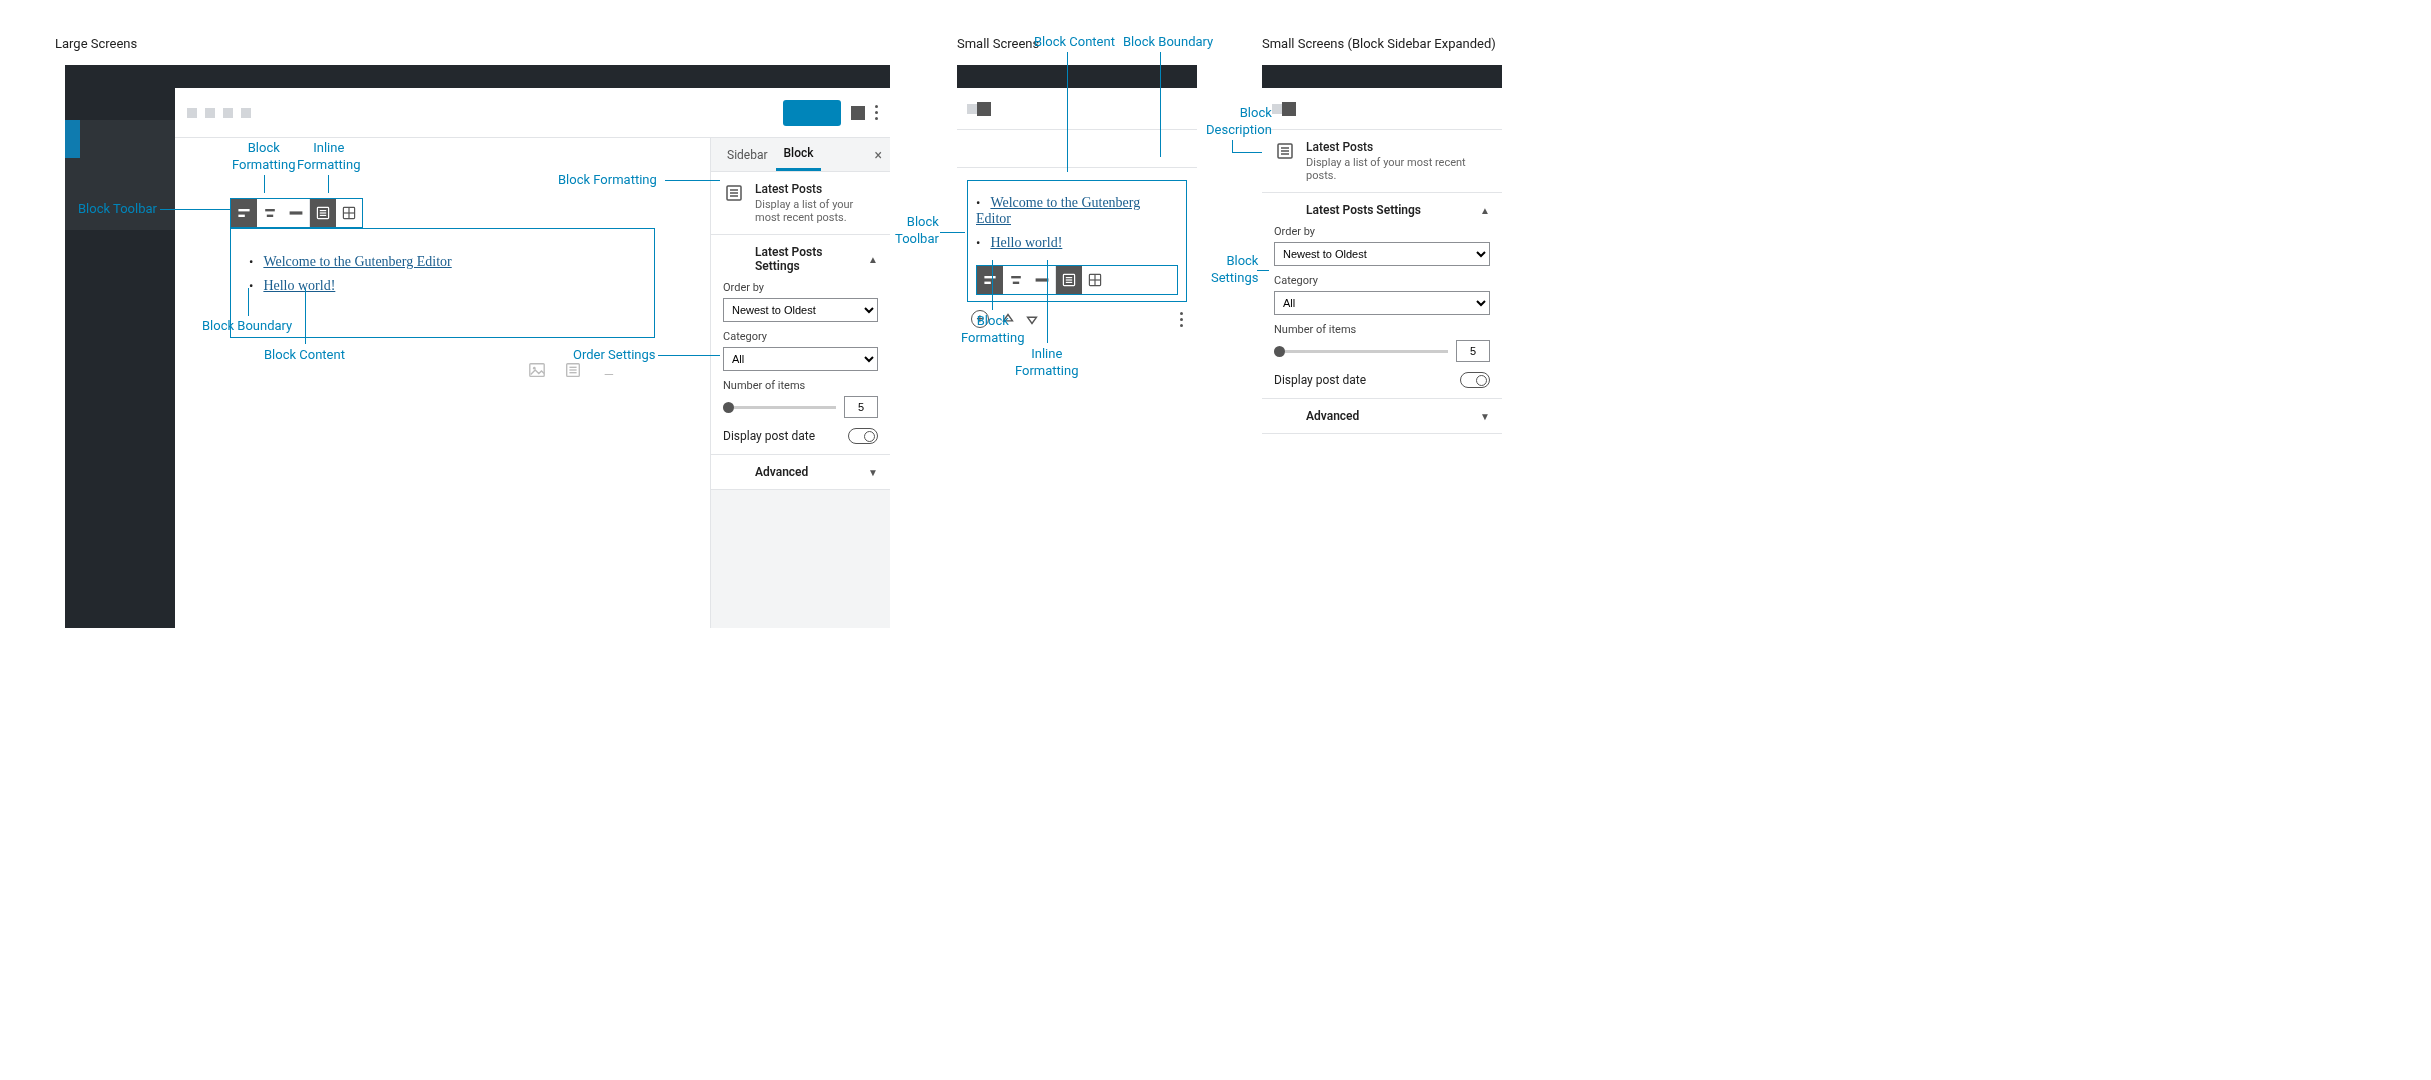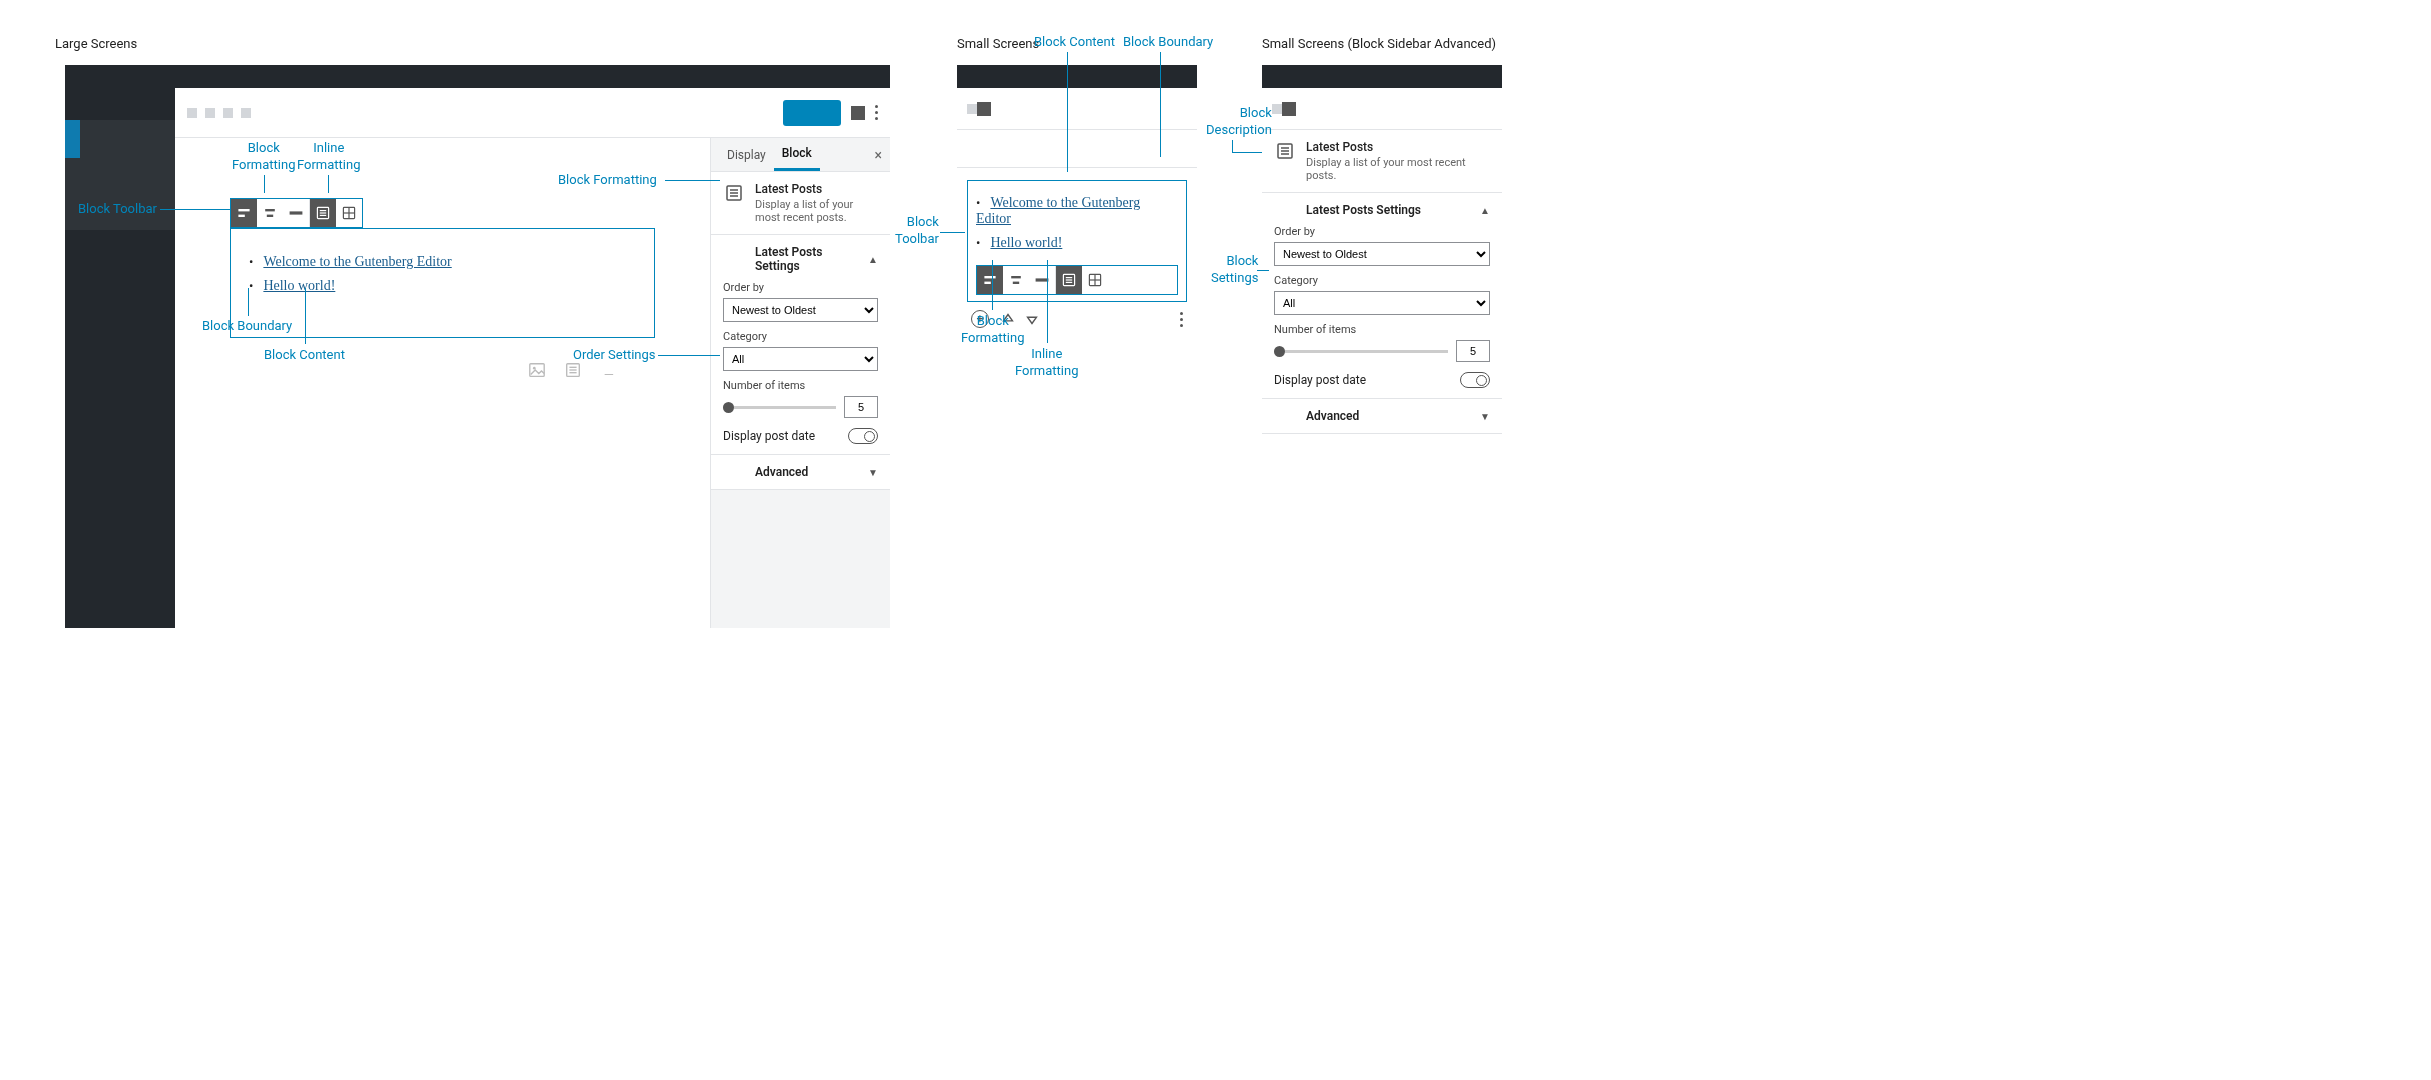--- a/index.html
+++ b/index.html
@@ -100,21 +100,21 @@
   .tb-btn.active .icon-fill{ fill:#fff; }
 
 </style>
 </head>
 <body>
 
 <div class="canvas">
 
   <div class="heading" style="left:55px; top:36px;">Large Screens</div>
   <div class="heading" style="left:957px; top:36px;">Small Screens</div>
-  <div class="heading" style="left:1262px; top:36px;">Small Screens (Block Sidebar Advanced)</div>
+  <div class="heading" style="left:1262px; top:36px;">Small Screens (Block Sidebar Expanded)</div>
 
   <div class="annot" style="left:1034px; top:34px;">Block Content</div>
   <div class="annot" style="left:1123px; top:34px;">Block Boundary</div>
 
   <div class="frame-lg">
     <div class="sidebar-accent"></div>
     <div class="admin-side"></div>
     <div class="app">
 
       <div class="topbar">
@@ -196,21 +196,21 @@
                   <line x1="6" y1="13" x2="14" y2="13" stroke="#bbb" stroke-width="1.5"></line>
                 </svg>
             </span>
             <span class="muted-icon" style="letter-spacing:-2px;">—</span>
           </div>
 
         </div>
 
         <div class="lg-sidebar">
           <div class="tabs">
-            <div class="tab">Display</div>
+            <div class="tab">Sidebar</div>
             <div class="tab active">Block</div>
             <div class="spacer"></div>
             <div class="close-x">×</div>
           </div>
 
           <div class="panel">
             <div class="panel-row">
               <div class="desc-icon">
                 <svg viewBox="0 0 20 20" width="20" height="20">
                     <rect x="3" y="3" width="14" height="14" rx="1" fill="none" stroke="#555" stroke-width="1.5"></rect>

